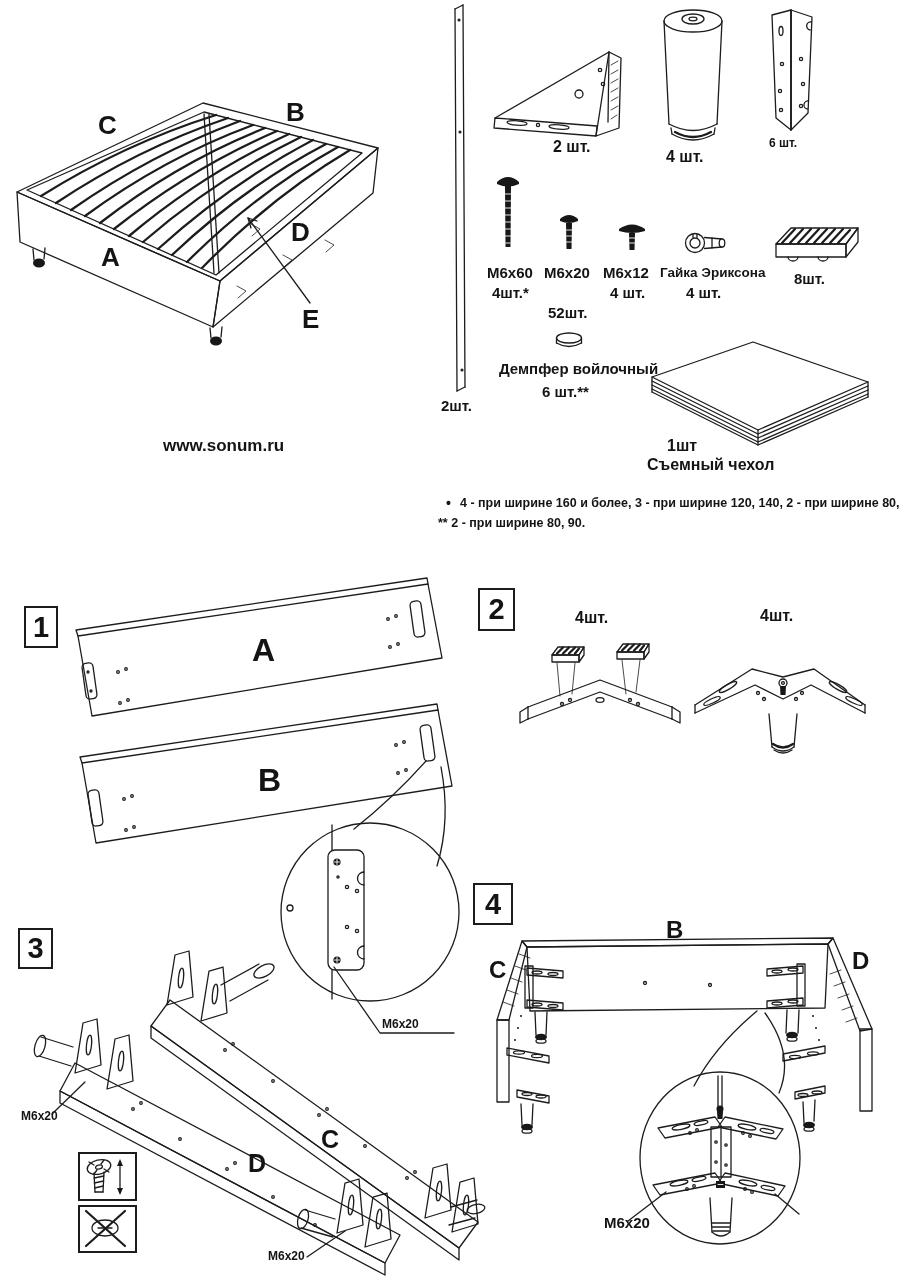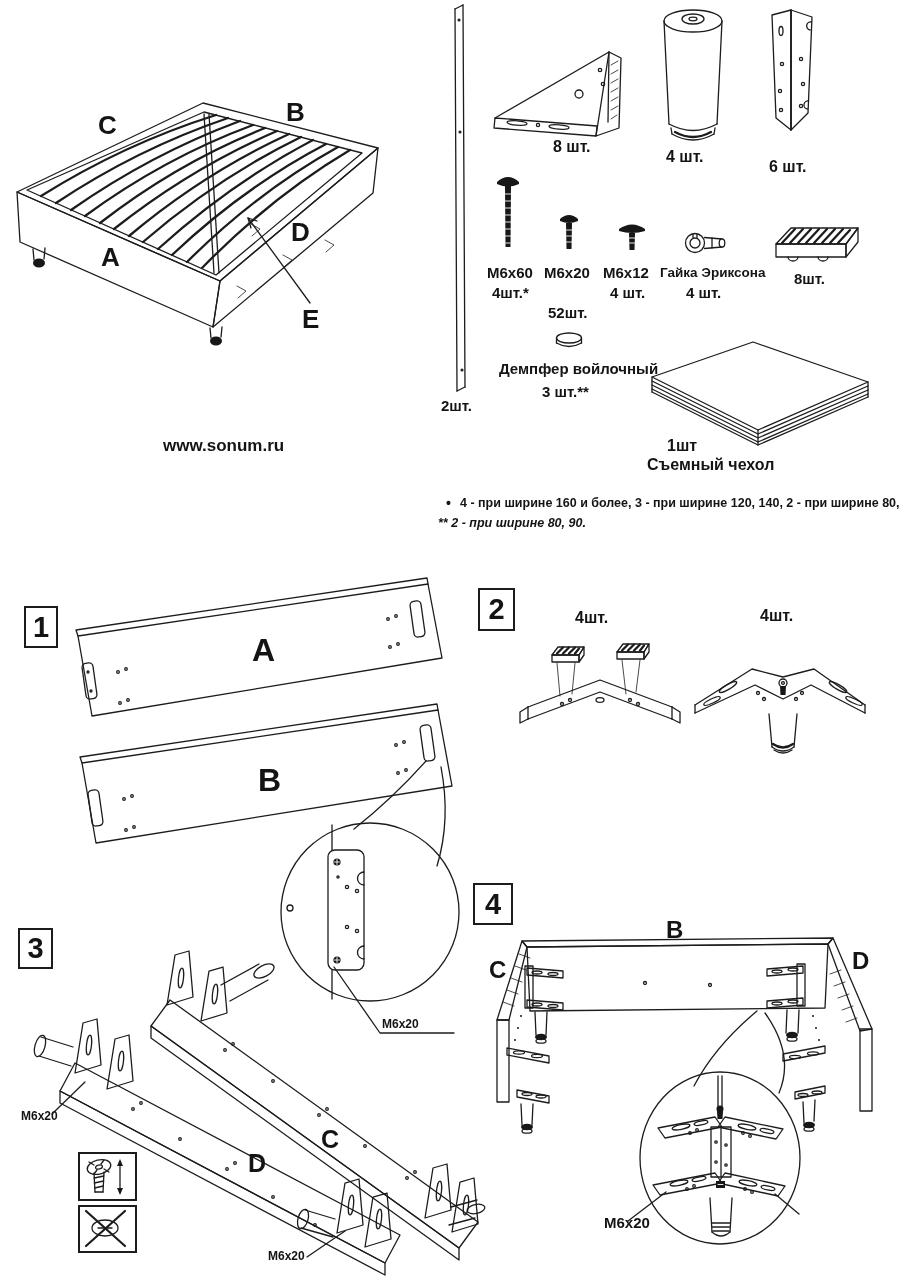--- a/index.html
+++ b/index.html
@@ -100,21 +100,21 @@
     <polygon points="122,20 134,26 132,96 109,104"></polygon>
     <path d="M122,20 L121,90"></path>
     <path class="thin" d="M124,33 L131,29 M124,42 L131,38 M124,51 L131,47 M124,60 L131,56 M124,69 L131,65 M124,78 L131,74 M124,87 L130,83"></path>
     <ellipse cx="30" cy="91" rx="10" ry="2.2" transform="rotate(4 30 91)"></ellipse>
     <ellipse cx="72" cy="95" rx="10" ry="2.2" transform="rotate(4 72 95)"></ellipse>
     <circle cx="51" cy="93" r="1.6"></circle>
       <circle cx="92" cy="62" r="4"></circle>
     <circle cx="113" cy="38" r="1.7"></circle>
       <circle cx="116" cy="52" r="1.7"></circle>
   </svg>
-  <div class="lbl" style="left:553px; top:139px; font-size:16px;">8 шт.</div>
+  <div class="lbl" style="left:553px; top:139px; font-size:16px;">2 шт.</div>
 
   <svg class="draw" style="left:656px; top:6px;" width="74" height="150" viewBox="0 0 74 150">
     <ellipse cx="37" cy="15" rx="29" ry="11"></ellipse>
     <ellipse cx="37" cy="13" rx="11" ry="5"></ellipse>
     <ellipse cx="37" cy="13" rx="4" ry="1.8"></ellipse>
     <line x1="8" y1="15" x2="13" y2="118"></line>
       <line x1="66" y1="15" x2="61" y2="118"></line>
     <path d="M13,118 Q37,131 61,118"></path>
     <path d="M15,122 L16,128 M59,122 L58,128"></path>
     <path d="M16,128 Q37,140 58,128"></path>
@@ -129,21 +129,21 @@
     <path d="M49.3,16 a4,4 0 0 0 -1.2,8"></path>
     <path d="M46.6,95 a4,4 0 0 0 -1.2,8"></path>
     <ellipse cx="19" cy="25" rx="2" ry="4.5"></ellipse>
     <circle cx="20" cy="58" r="1.6"></circle>
       <circle cx="18" cy="85" r="1.6"></circle>
       <circle cx="19" cy="104" r="1.6"></circle>
     <circle cx="39" cy="53" r="1.6"></circle>
       <circle cx="41" cy="78" r="1.6"></circle>
       <circle cx="39" cy="100" r="1.6"></circle>
   </svg>
-  <div class="lbl" style="left:769px; top:159px; font-size:16px;">6 шт.</div>
+  <div class="lbl" style="left:769px; top:137px; font-size:12px;">6 шт.</div>
 
   <svg class="draw" style="left:494px; top:174px;" width="28" height="80" viewBox="0 0 28 80">
     <path class="fill" d="M3,8 Q14,-2 25,8 L25,10 Q14,15 3,10 Z"></path>
     <path class="fill" d="M11,12 L17,12 L16.5,73 L11.5,73 Z"></path>
     <path class="wht" d="M11.5,20 L16.8,20 M11.5,27 L16.8,27 M11.5,34 L16.7,34 M11.5,41 L16.6,41 M11.6,48 L16.6,48 M11.6,55 L16.5,55 M11.6,62 L16.5,62 M11.7,69 L16.4,69"></path>
   </svg>
   <svg class="draw" style="left:556px; top:212px;" width="26" height="40" viewBox="0 0 26 40">
     <path class="fill" d="M4,7 Q13,-1 22,7 L22,9 Q13,13 4,9 Z"></path>
     <path class="fill" d="M10,11 L16,11 L15.5,37 L10.5,37 Z"></path>
     <path class="wht" d="M10.5,18 L15.8,18 M10.5,24 L15.7,24 M10.6,30 L15.6,30"></path>
@@ -178,36 +178,36 @@
   <div class="lbl" style="left:660px; top:266px; font-size:13.5px;">Гайка Эриксона</div>
   <div class="lbl" style="left:686px; top:285px; font-size:15px;">4 шт.</div>
   <div class="lbl" style="left:794px; top:271px; font-size:15px;">8шт.</div>
 
   <svg class="draw" style="left:553px; top:331px;" width="32" height="20" viewBox="0 0 32 20">
     <ellipse cx="16" cy="7" rx="12.5" ry="5"></ellipse>
     <path d="M3.5,7 L3.5,12 M28.5,7 L28.5,12"></path>
     <path d="M3.5,12 Q16,19 28.5,12"></path>
   </svg>
   <div class="lbl" style="left:499px; top:361px; font-size:15px;">Демпфер войлочный</div>
-  <div class="lbl" style="left:542px; top:384px; font-size:15px;">3 шт.**</div>
+  <div class="lbl" style="left:542px; top:384px; font-size:15px;">6 шт.**</div>
 
   <svg class="draw" style="left:632px; top:336px;" width="250" height="120" viewBox="0 0 250 120">
     <polygon points="20,41 121,6 236,46 126,94"></polygon>
     <path d="M20,41 L20,56 M236,46 L236,61 M126,94 L126,109"></path>
     <polyline points="20,45 126,98 236,50"></polyline>
     <polyline points="20,49 126,102 236,54"></polyline>
     <polyline points="20,53 126,106 236,58"></polyline>
     <polyline points="20,56 126,109 236,61"></polyline>
   </svg>
   <div class="lbl" style="left:667px; top:438px; font-size:16px;">1шт</div>
   <div class="lbl" style="left:647px; top:457px; font-size:16px;">Съемный чехол</div>
 
   <div class="lbl" style="left:446px; top:496px; font-size:14px;">•</div>
   <div class="lbl" style="left:460px; top:497px; font-size:12.5px;">4 - при ширине 160 и более, 3 - при ширине 120, 140, 2 - при ширине 80, 90</div>
-  <div class="lbl" style="left:438px; top:517px; font-size:12.5px;font-style:italic;">** 2 - при ширине 80, 90.</div>
+  <div class="lbl" style="left:438px; top:517px; font-size:12.5px;">** 2 - при ширине 80, 90.</div>
 
   <div class="stepbox" style="left:24px; top:606px; width:30px; height:38px;">
       <span>1</span>
     </div>
 
   <svg class="draw" style="left:60px; top:575px;" width="420" height="465" viewBox="0 0 420 465">
 
     <polygon points="18,61 368,9 382,83 32,141"></polygon>
     <path d="M16,55 L367,3 L368,9 M16,55 L18,61"></path>
     <rect x="24" y="88" width="11" height="36" rx="4" transform="rotate(-8 29 106)"></rect>

